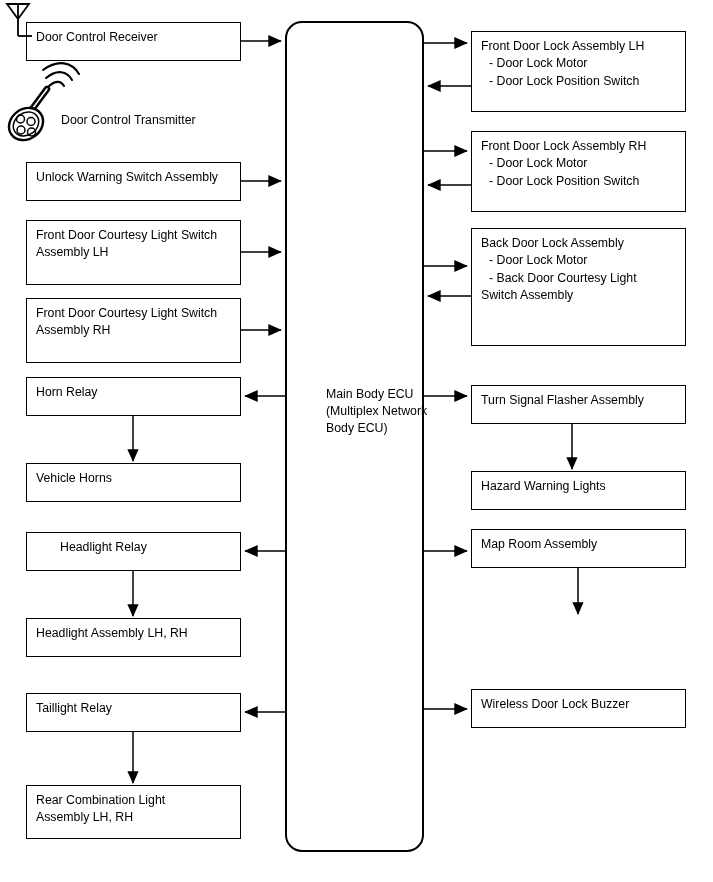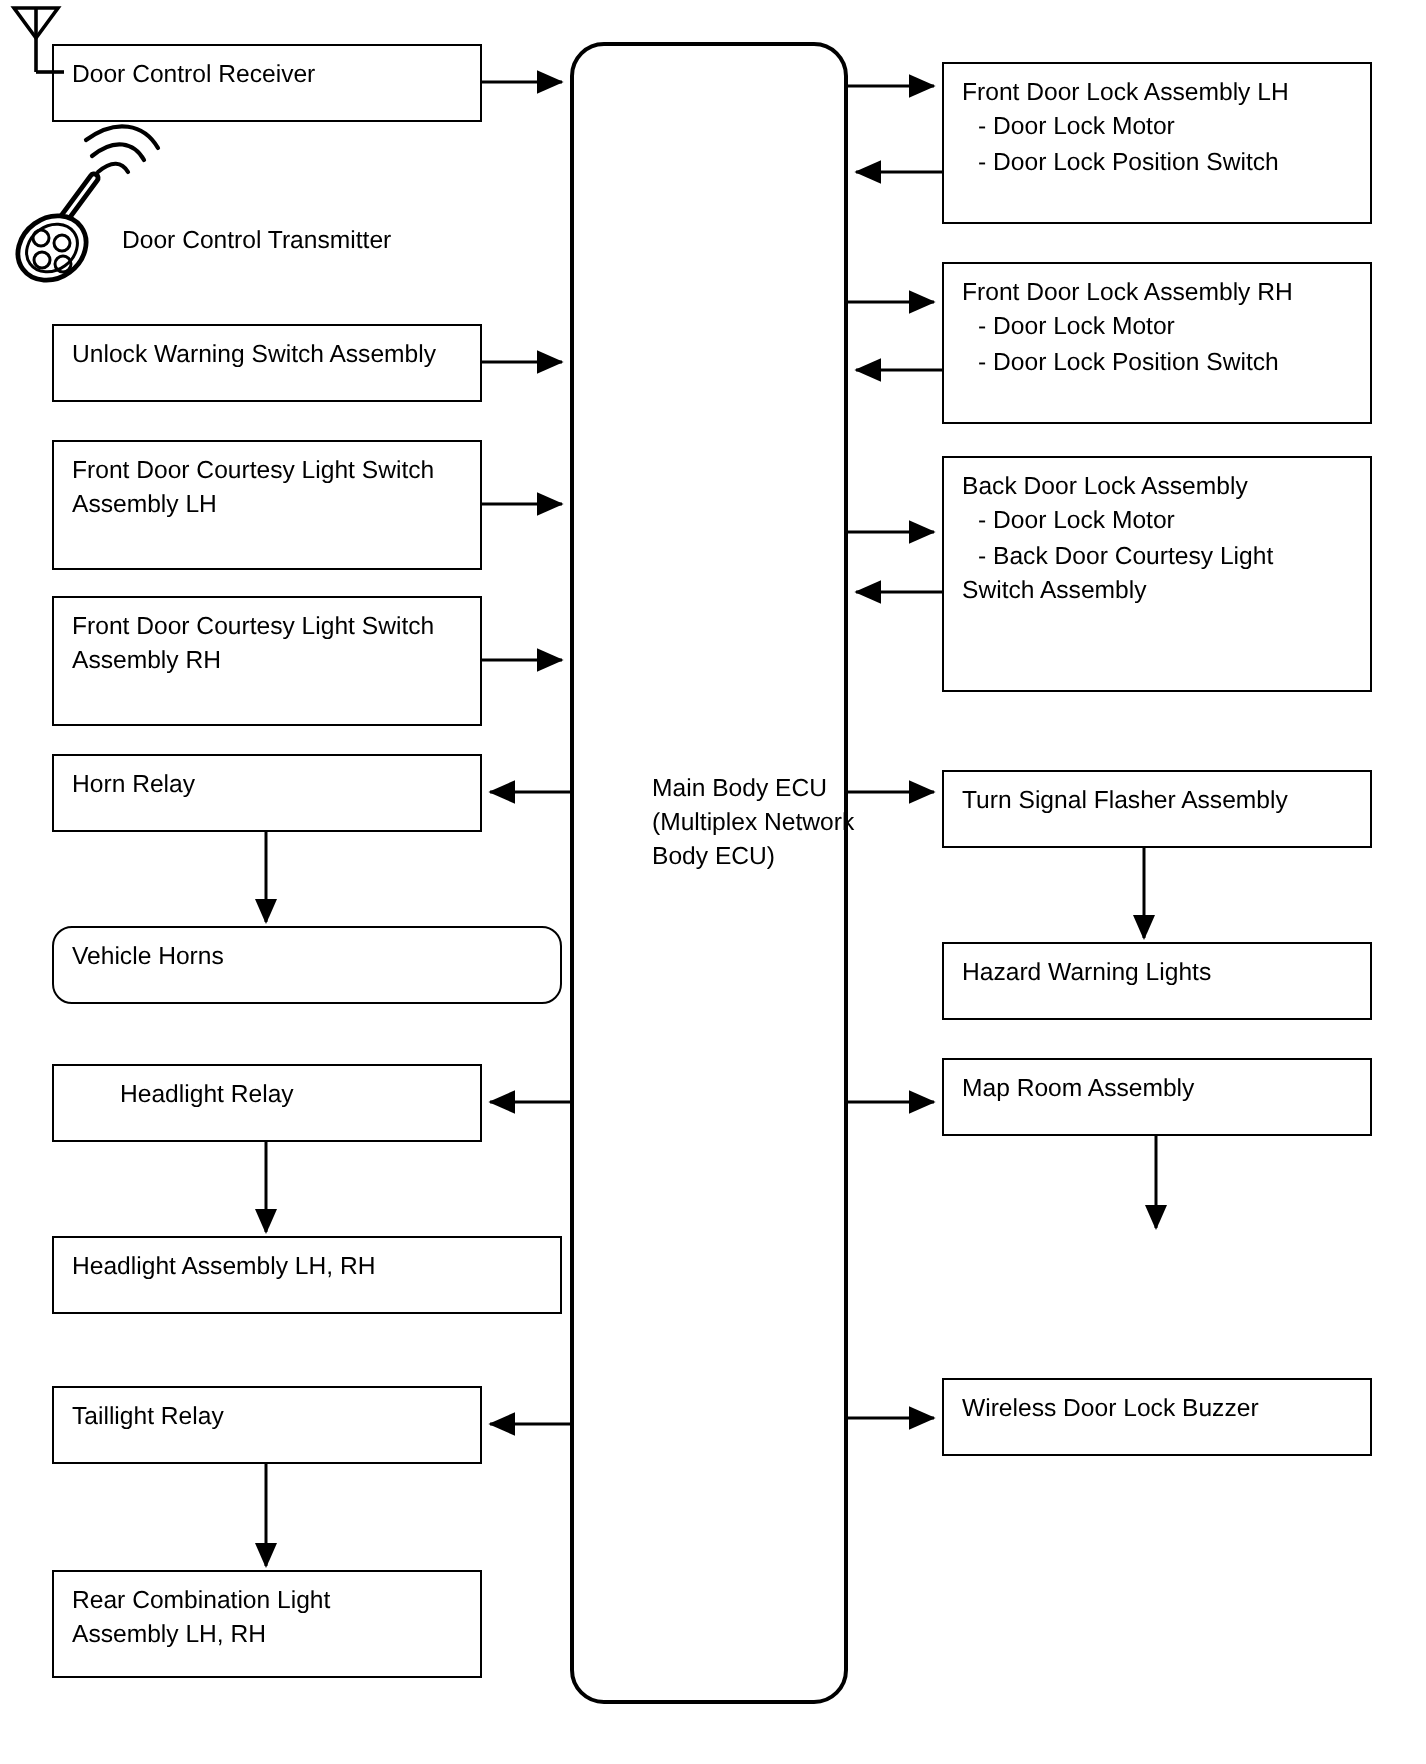--- a/index.html
+++ b/index.html
@@ -152,29 +152,29 @@
 
   <div class="node" style="left:26px;top:298px;width:215px;height:65px;">
     <span class="ln">Front Door Courtesy Light Switch</span>
     <span class="ln">Assembly RH</span>
   </div>
 
   <div class="node" style="left:26px;top:377px;width:215px;height:39px;">
     <span class="ln">Horn Relay</span>
   </div>
 
-  <div class="node" style="left:26px;top:463px;width:255px;height:39px;border-radius:10px;">
+  <div class="node" style="left:26px;top:463px;width:215px;height:39px;">
     <span class="ln">Vehicle Horns</span>
   </div>
 
   <div class="node" style="left:26px;top:532px;width:215px;height:39px;padding-left:33px;">
     <span class="ln">Headlight Relay</span>
   </div>
 
-  <div class="node" style="left:26px;top:618px;width:255px;height:39px;">
+  <div class="node" style="left:26px;top:618px;width:215px;height:39px;">
     <span class="ln">Headlight Assembly LH, RH</span>
   </div>
 
   <div class="node" style="left:26px;top:693px;width:215px;height:39px;">
     <span class="ln">Taillight Relay</span>
   </div>
 
   <div class="node" style="left:26px;top:785px;width:215px;height:54px;">
     <span class="ln">Rear Combination Light</span>
     <span class="ln">Assembly LH, RH</span>

